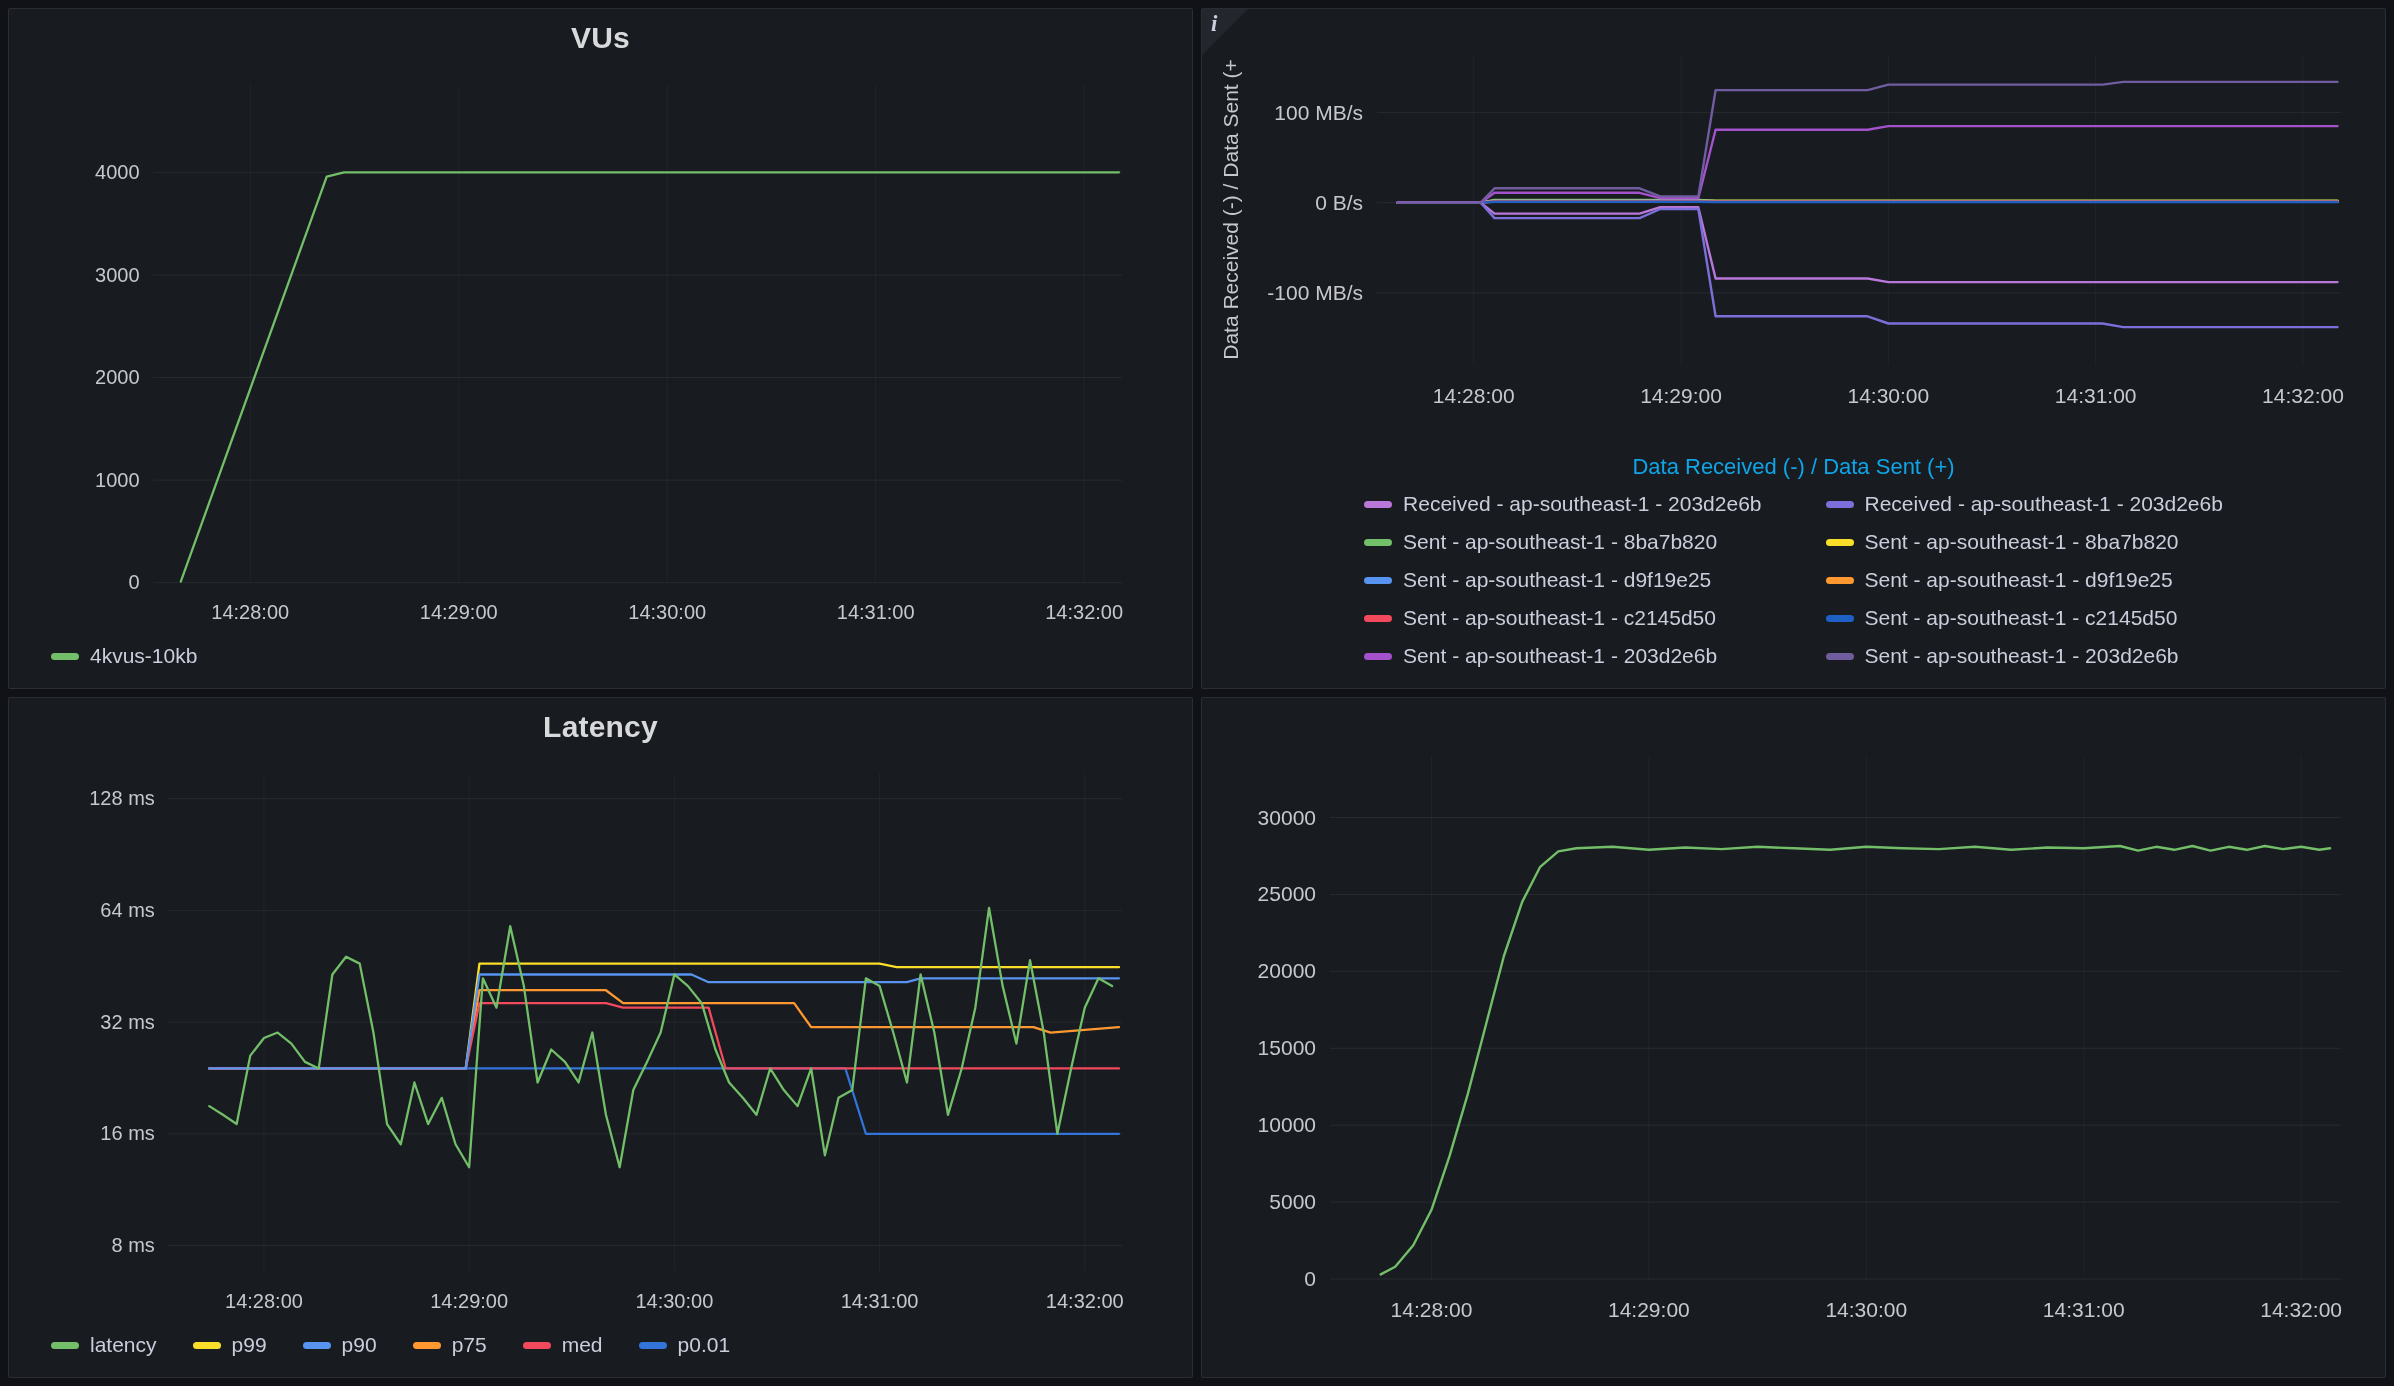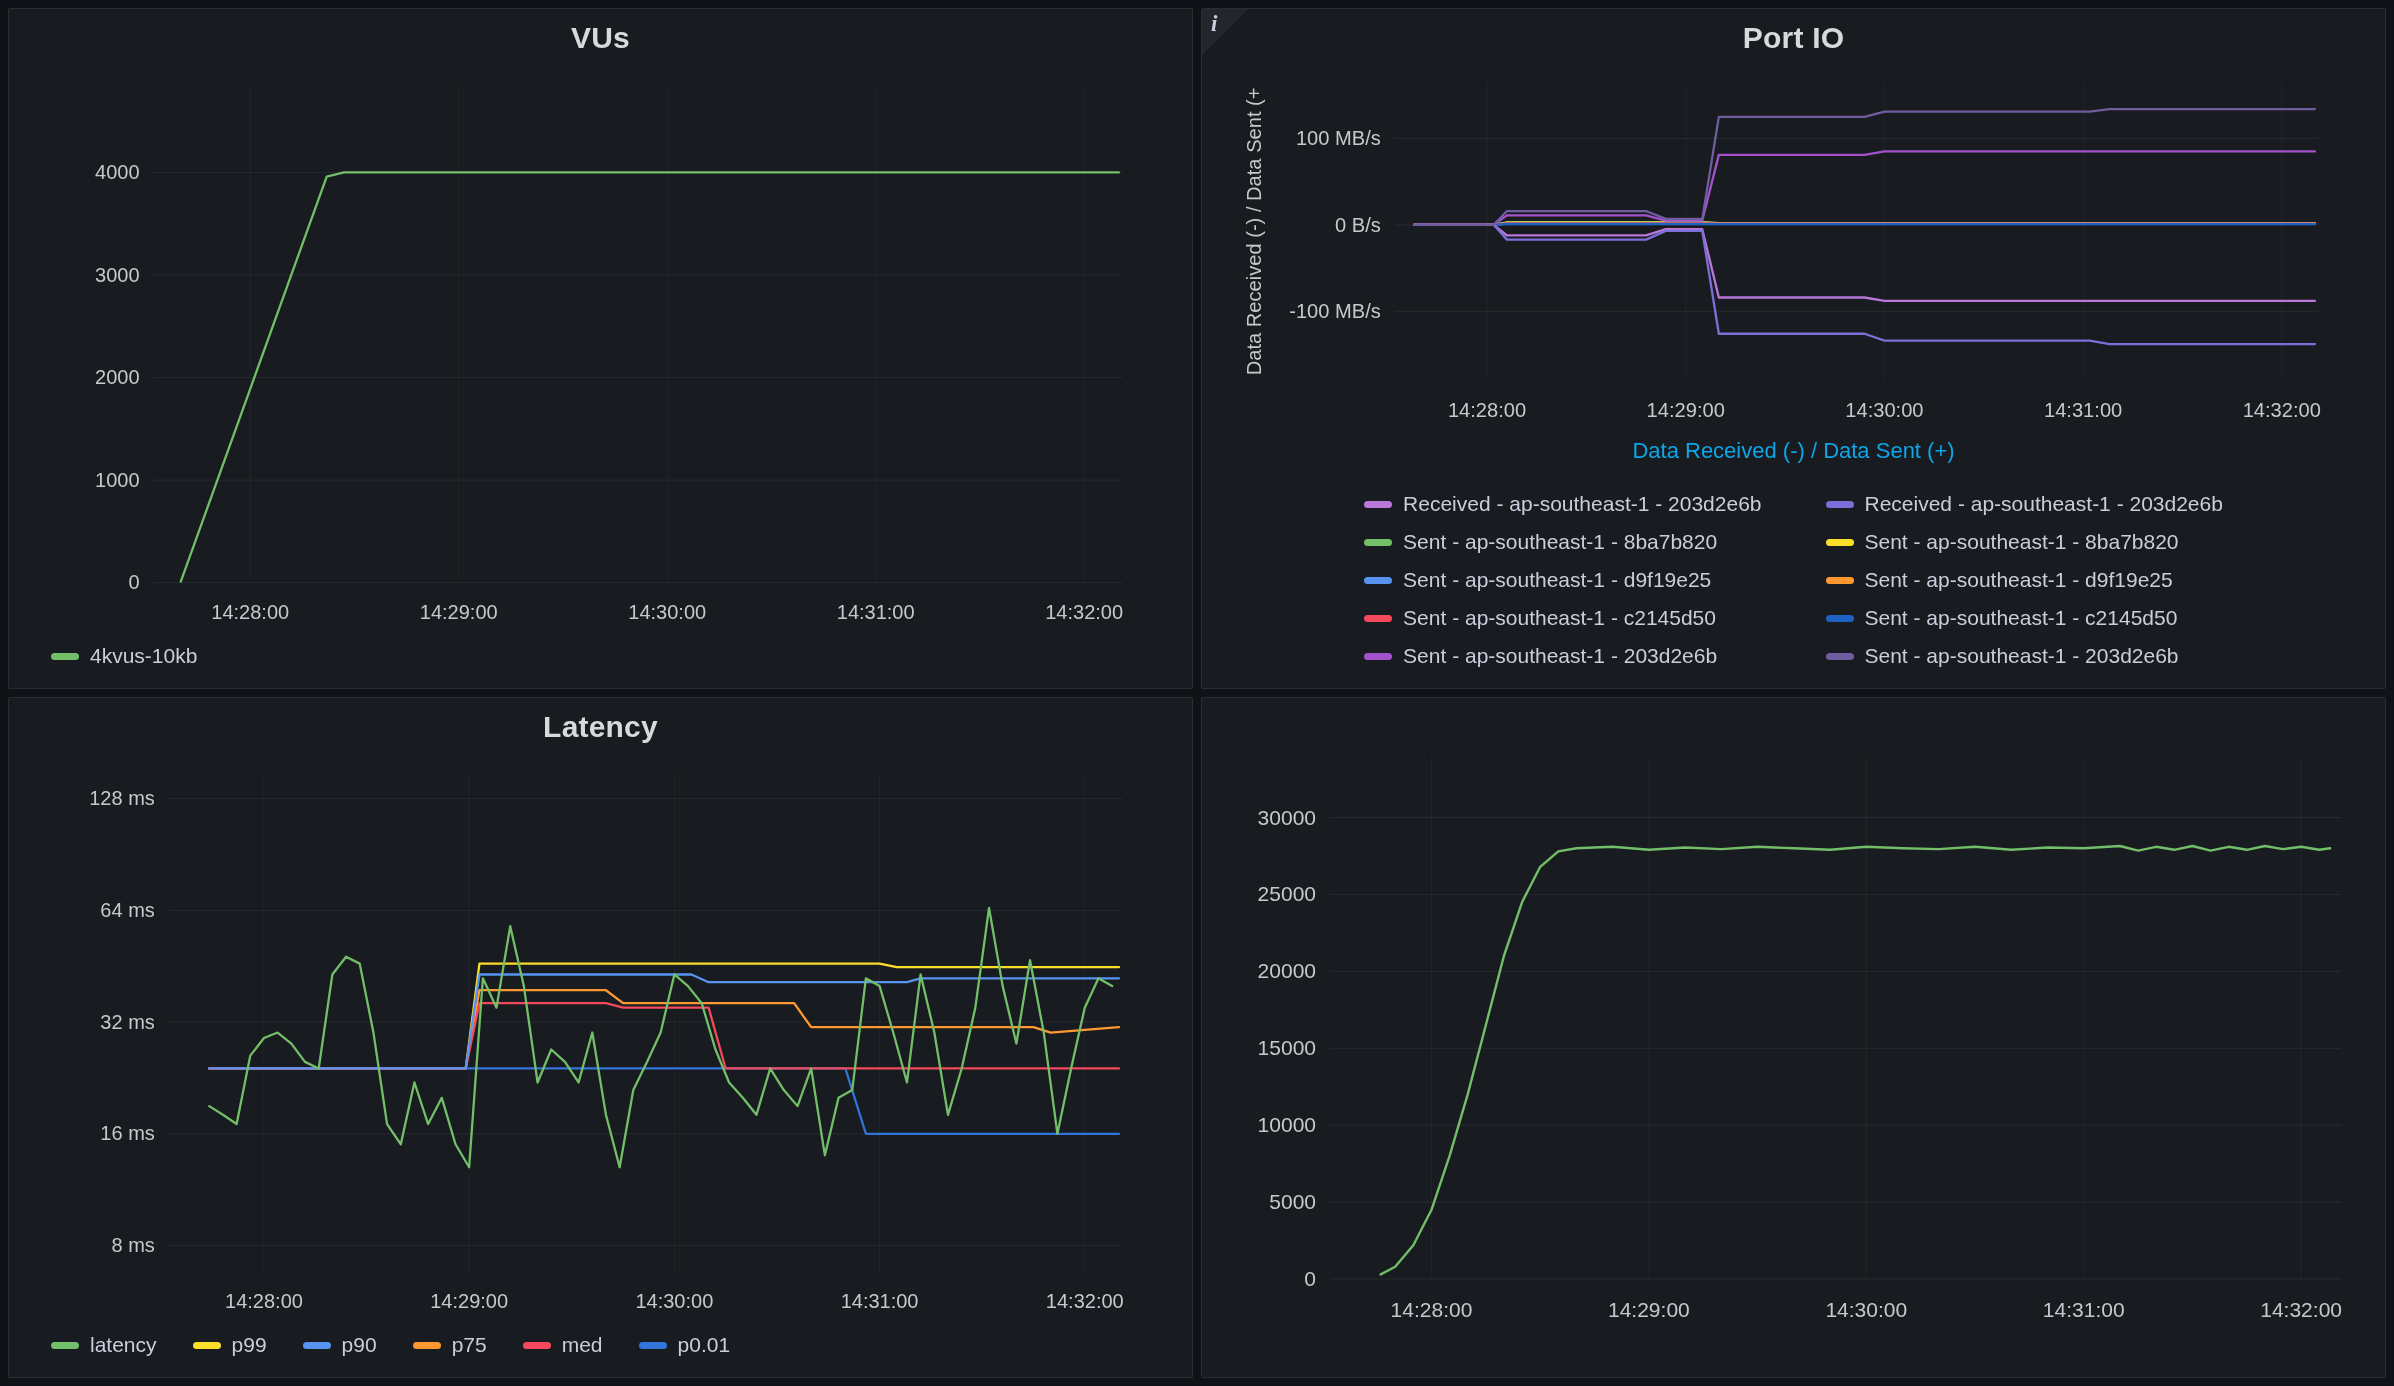--- a/index.html
+++ b/index.html
@@ -10,21 +10,21 @@
 .panel-title{font-size:30px;font-weight:600;color:#d8d9da;letter-spacing:.2px}
 .chart{flex:1 1 auto;min-height:0;padding:0 10px}
 svg.plot{width:100%;height:100%;display:block}
 text.tick{fill:#c7c8cd;font-size:21px;font-family:"Liberation Sans","DejaVu Sans",sans-serif}
 text.axis-label{fill:#c7c8cd;font-size:21px;font-family:"Liberation Sans","DejaVu Sans",sans-serif}
 .legend{flex:0 0 auto}
 .legend-row{display:flex;flex-wrap:wrap;align-items:flex-end;gap:36px;padding:4px 12px 18px 42px}
 .legend-item{display:flex;align-items:center;gap:11px;color:#ccccdc;font-size:21px;cursor:pointer;line-height:28px;white-space:nowrap}
 .swatch{width:28px;height:7px;border-radius:4px;flex:0 0 auto}
 .xlabel{flex:0 0 auto;text-align:center;color:#0ea5e9;font-size:22px;padding:2px 0 8px}
-.legend-scroll{flex:0 0 auto;height:190px;overflow-y:auto;margin:16px 18px 10px}
+.legend-scroll{flex:0 0 auto;height:190px;overflow-y:auto;margin:0 18px 10px}
 .legend-scroll::-webkit-scrollbar{width:10px}
 .legend-scroll::-webkit-scrollbar-track{background:transparent}
 .legend-scroll::-webkit-scrollbar-thumb{background:rgba(204,204,220,0.16);border-radius:5px}
 .legend-grid{display:grid;grid-template-columns:auto auto;justify-content:center;column-gap:64px;row-gap:10px;padding:2px 0}
 .corner-info{position:absolute;top:0;left:0;width:0;height:0;border-top:46px solid #23262c;border-right:46px solid transparent;z-index:2}
 .corner-info .i{position:absolute;top:-44px;left:9px;color:#ccccdc;font:italic 700 23px "Liberation Serif",serif}
 </style>
 </head>
 <body>
 
@@ -64,23 +64,20 @@
           <span class="swatch" style="background: rgb(115, 191, 105);"></span>
           <span>4kvus-10kb</span>
         </div>
       </div>
   </section>
 
   <section class="panel">
     <div class="corner-info">
         <span class="i">i</span>
       </div>
-    <header class="panel-header">
-      <h2 class="panel-title">Port IO</h2>
-    </header>
     <div class="chart">
       <svg class="plot" viewBox="0 0 1163 385">
           <line x1="261.7455197132617" x2="261.7455197132617" y1="16" y2="327" stroke="rgba(204,204,220,0.05)" stroke-width="1"></line>
           <text x="261.7455197132617" y="365" text-anchor="middle" class="tick">14:28:00</text>
           <line x1="469.05734767025086" x2="469.05734767025086" y1="16" y2="327" stroke="rgba(204,204,220,0.05)" stroke-width="1"></line>
           <text x="469.05734767025086" y="365" text-anchor="middle" class="tick">14:29:00</text>
           <line x1="676.3691756272401" x2="676.3691756272401" y1="16" y2="327" stroke="rgba(204,204,220,0.05)" stroke-width="1"></line>
           <text x="676.3691756272401" y="365" text-anchor="middle" class="tick">14:30:00</text>
           <line x1="883.6810035842294" x2="883.6810035842294" y1="16" y2="327" stroke="rgba(204,204,220,0.05)" stroke-width="1"></line>
           <text x="883.6810035842294" y="365" text-anchor="middle" class="tick">14:31:00</text>

